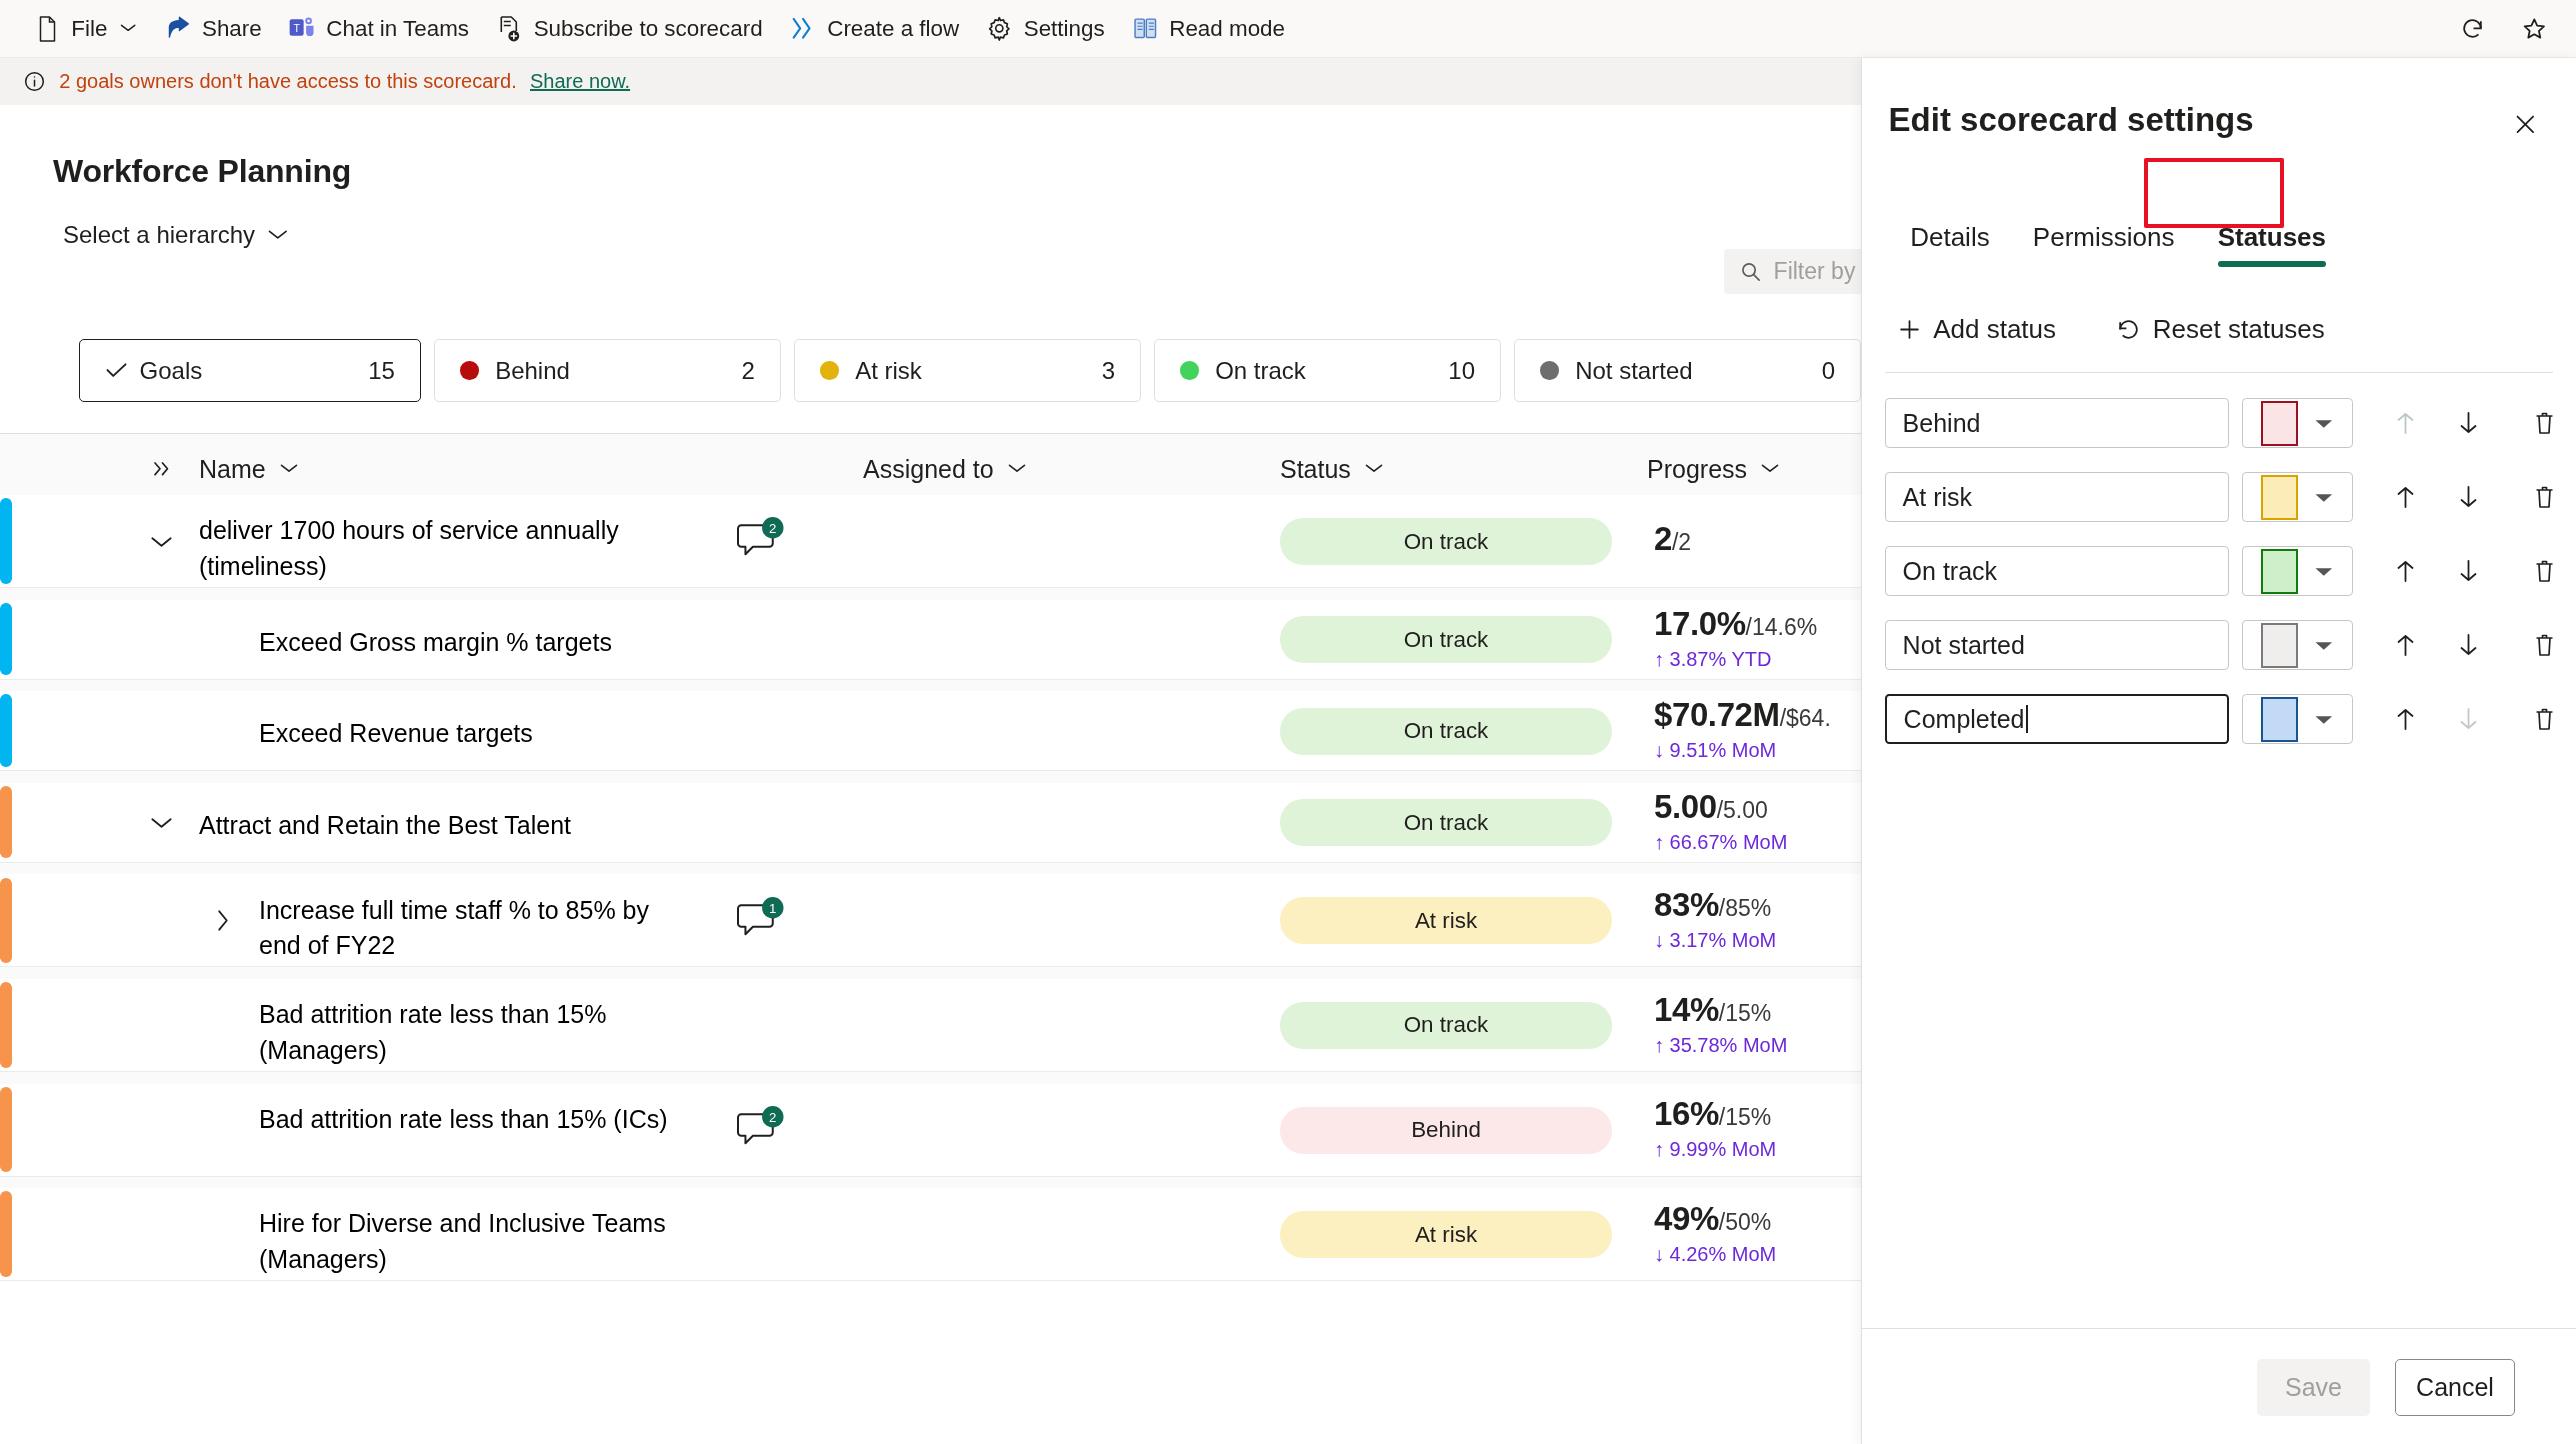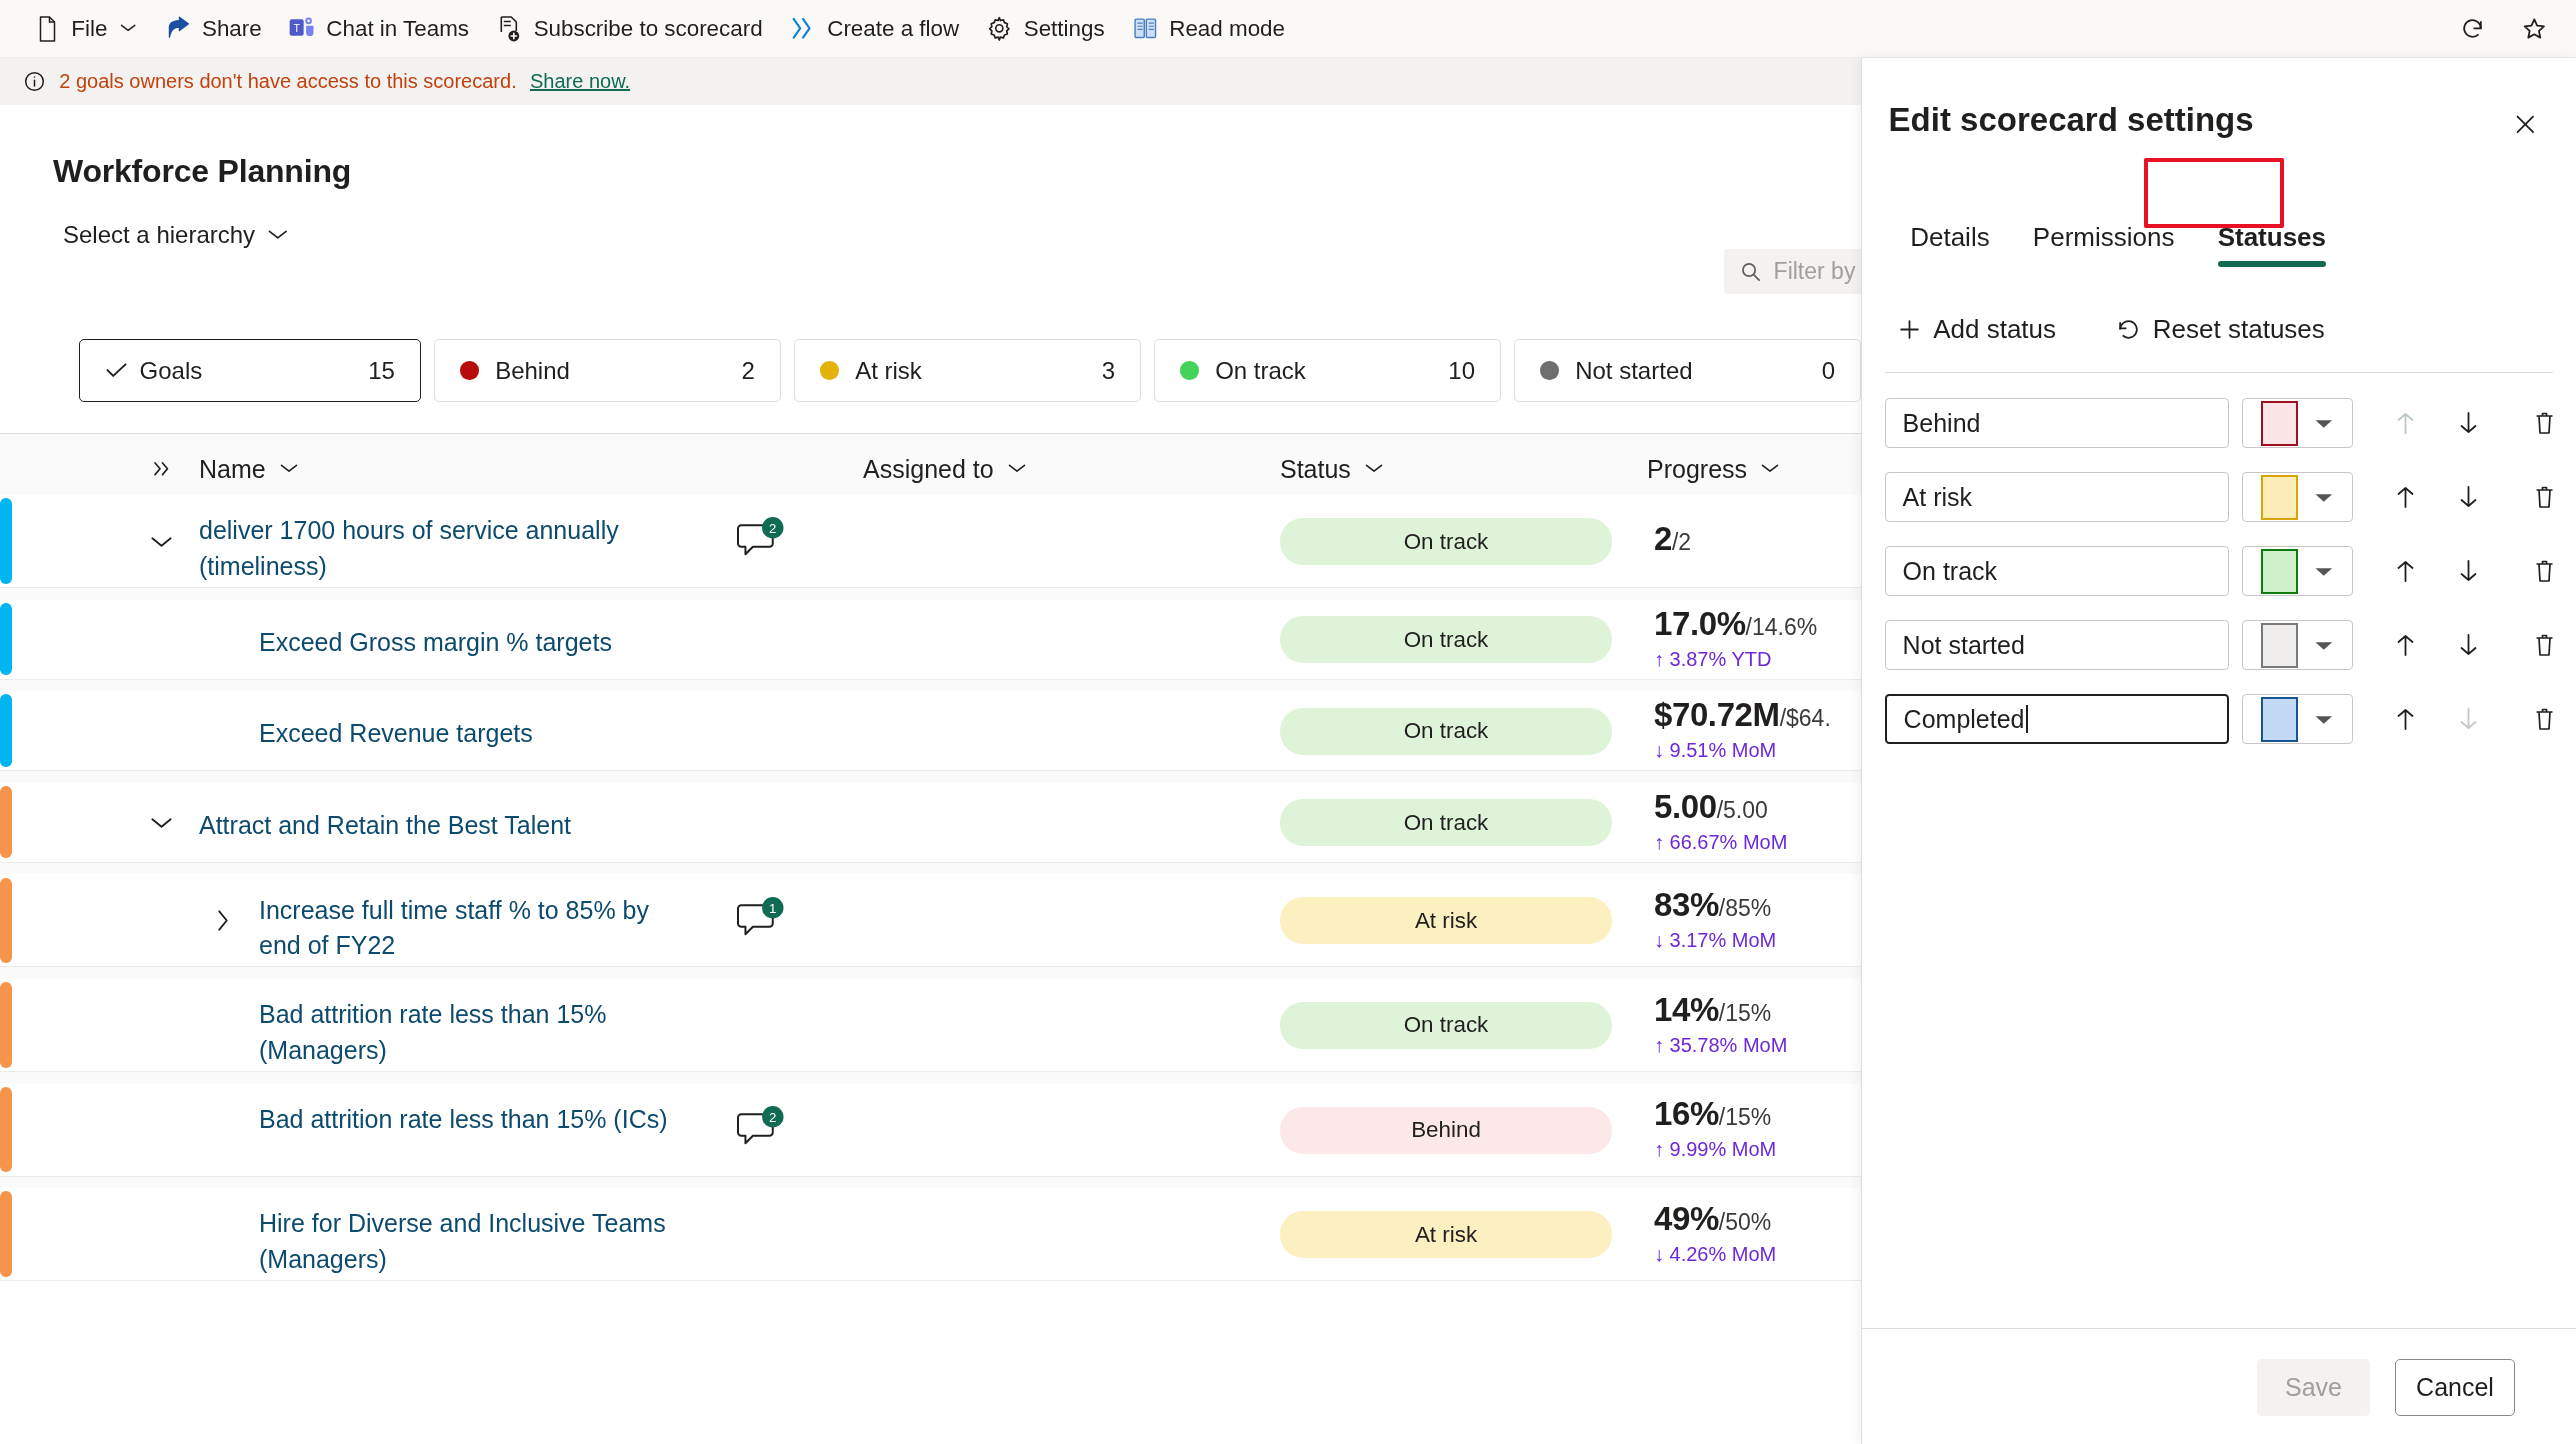--- a/index.html
+++ b/index.html
@@ -72,21 +72,21 @@
   .th { position:absolute; top:0; height:70px; display:flex; align-items:center; gap:13.3px; cursor:pointer; }
   .th-txt { font-size:25px; color:#201f1e; }
   .th-chev { font-size:17.5px; color:#201f1e; }
   .expand-all { position:absolute; left:150px; top:0; height:70px; display:flex; align-items:center; cursor:pointer; }
 
   .tbody { position:absolute; left:0; top:495px; width:1861px; height:949px; overflow:hidden; }
   .row { position:relative; width:1861px; background:#fff; border-bottom:0.8px solid #edebe9; display:flex; align-items:center; }
   .row-gap { width:1861px; height:11.6px; background:#fafafa; }
   .accent { position:absolute; left:0; top:3.3px; bottom:3.3px; width:11.6px; border-radius:5.8px; }
   .r-chev { position:absolute; display:flex; align-items:center; justify-content:center; width:37px; height:37px; cursor:pointer; }
-  .r-name { position:absolute; font-size:25px; color:#0c4a6e; line-height:1.42; }
+  .r-name { position:absolute; font-size:25px; color:#000000; line-height:1.42; }
   .r-badge { position:absolute; width:52px; height:47px; }
   .r-status { position:absolute; height:47px; border-radius:23px; display:flex; align-items:center; justify-content:center; }
   .r-status span { font-size:22.4px; color:#201f1e; }
   .r-prog { position:absolute; left:1654px; }
   .p-main { font-size:33px; font-weight:700; color:#201f1e; letter-spacing:-0.4px; }
   .p-sub  { font-size:23px; color:#3b3a39; }
   .p-delta{ font-size:20px; color:#6d28d9; margin-top:5px; white-space:nowrap; }
 
   
   .panel {

